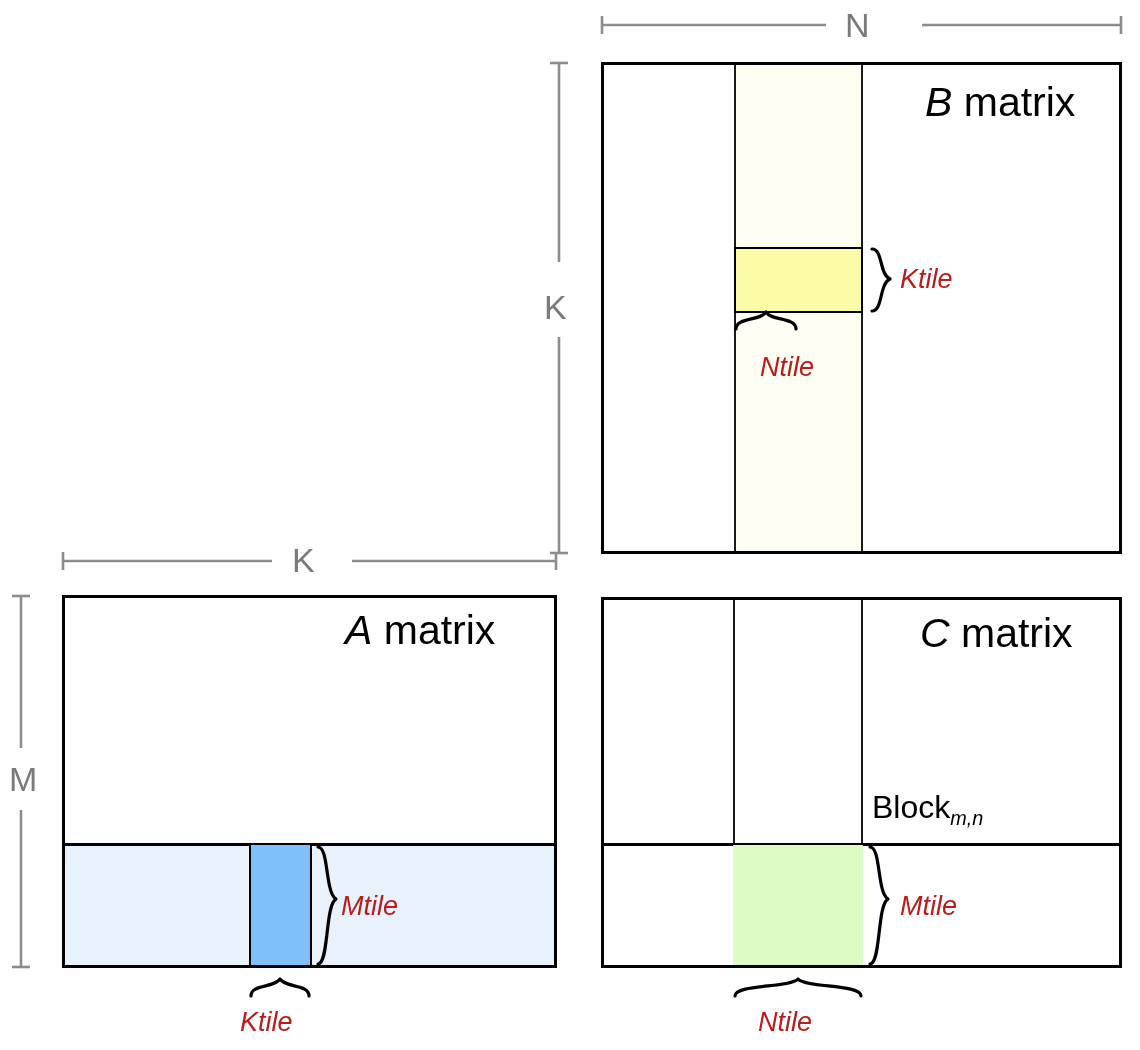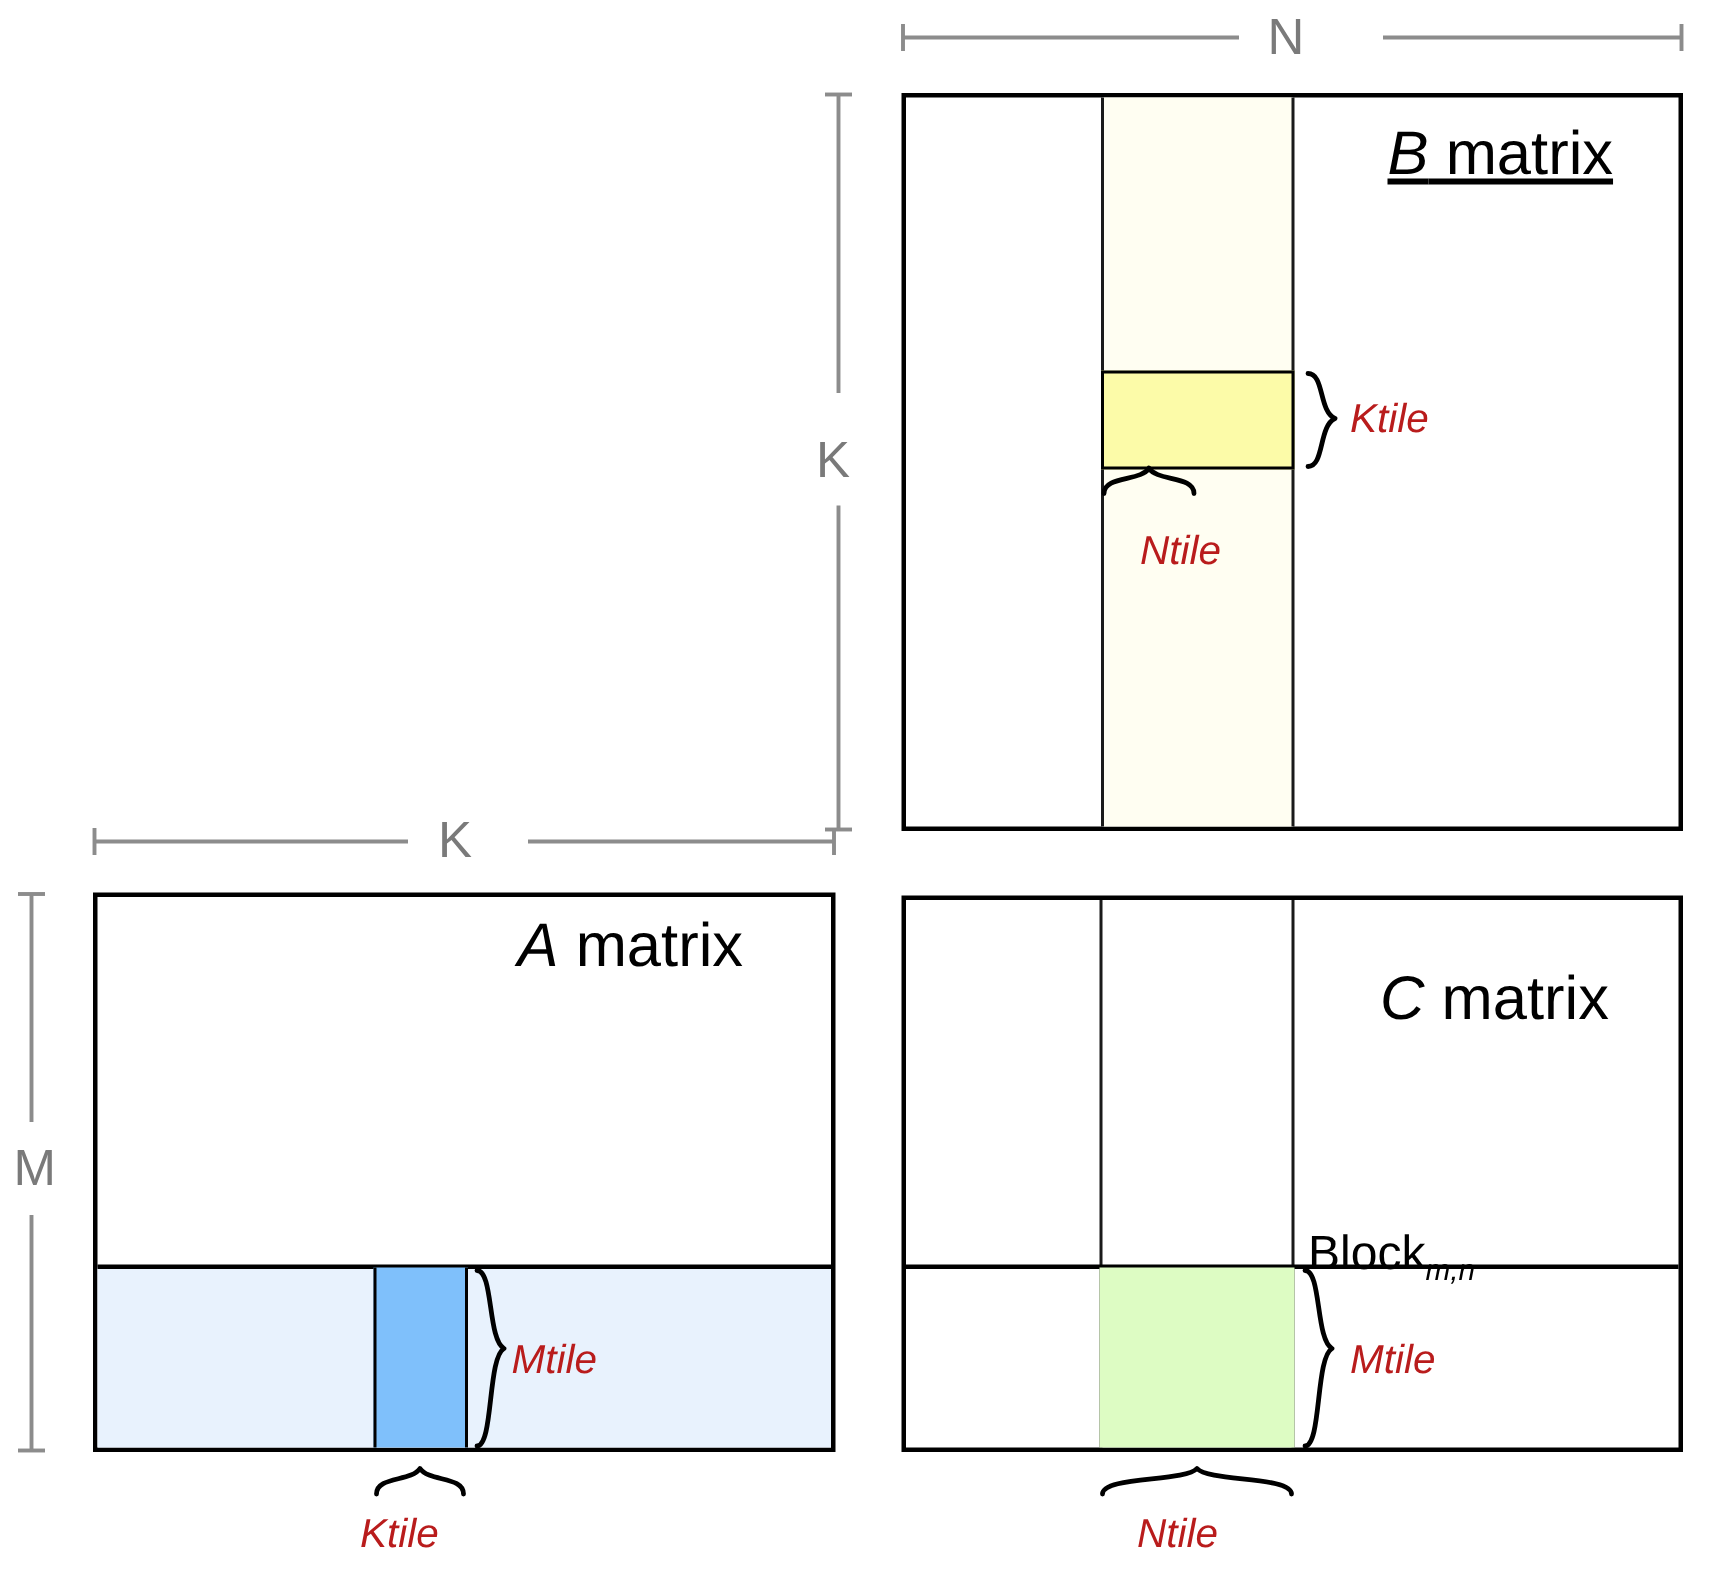--- a/index.html
+++ b/index.html
@@ -31,21 +31,21 @@
   <div class="mat" style="left:601px;top:62px;width:521px;height:492px;"></div>
 
   <div class="tile" style="left:735px;top:65px;width:127px;height:486px;background:#fffef2;"></div>
 
   <div class="thinline" style="left:734px;top:65px;width:2px;height:486px;"></div>
   <div class="thinline" style="left:861px;top:65px;width:2px;height:486px;"></div>
 
   <div class="tile" style="left:734px;top:247px;width:129px;height:66px;background:#fcfba8;
               border:2px solid #000;box-sizing:border-box;"></div>
 
-  <div class="matlabel" style="left:925px;top:82px;text-decoration:underline;">
+  <div class="matlabel" style="left:925px;top:82px;">
     <span class="it">B</span><span> matrix</span>
   </div>
 
   <div class="tilelabel" style="left:900px;top:266px;">Ktile</div>
 
   <div class="tilelabel" style="left:760px;top:354px;">Ntile</div>
 
   <div class="mat" style="left:62px;top:595px;width:495px;height:373px;"></div>
 
   <div class="tile" style="left:65px;top:845px;width:489px;height:120px;background:#e8f2fd;"></div>
@@ -64,25 +64,25 @@
   <div class="tilelabel" style="left:240px;top:1009px;">Ktile</div>
 
   <div class="mat" style="left:601px;top:597px;width:521px;height:371px;"></div>
 
   <div class="thinline" style="left:733px;top:600px;width:2px;height:365px;"></div>
   <div class="thinline" style="left:861px;top:600px;width:2px;height:365px;"></div>
   <div class="thinline" style="left:604px;top:843px;width:515px;height:3px;background:#000;"></div>
 
   <div class="tile" style="left:733px;top:845px;width:130px;height:120px;background:#ddfcc3;"></div>
 
-  <div class="matlabel" style="left:920px;top:613px;margin-top:32px;">
+  <div class="matlabel" style="left:920px;top:613px;">
     <span class="it">C</span><span> matrix</span>
   </div>
 
-  <div class="blocklabel" style="left:872px;top:819px;">
+  <div class="blocklabel" style="left:872px;top:791px;">
     <span>Block</span><sub>m,n</sub>
   </div>
 
   <div class="tilelabel" style="left:900px;top:893px;">Mtile</div>
 
   <div class="tilelabel" style="left:758px;top:1009px;">Ntile</div>
 
   <div class="dimlabel" style="left:845px;top:8px;">N</div>
 
   <div class="dimlabel" style="left:544px;top:290px;">K</div>

